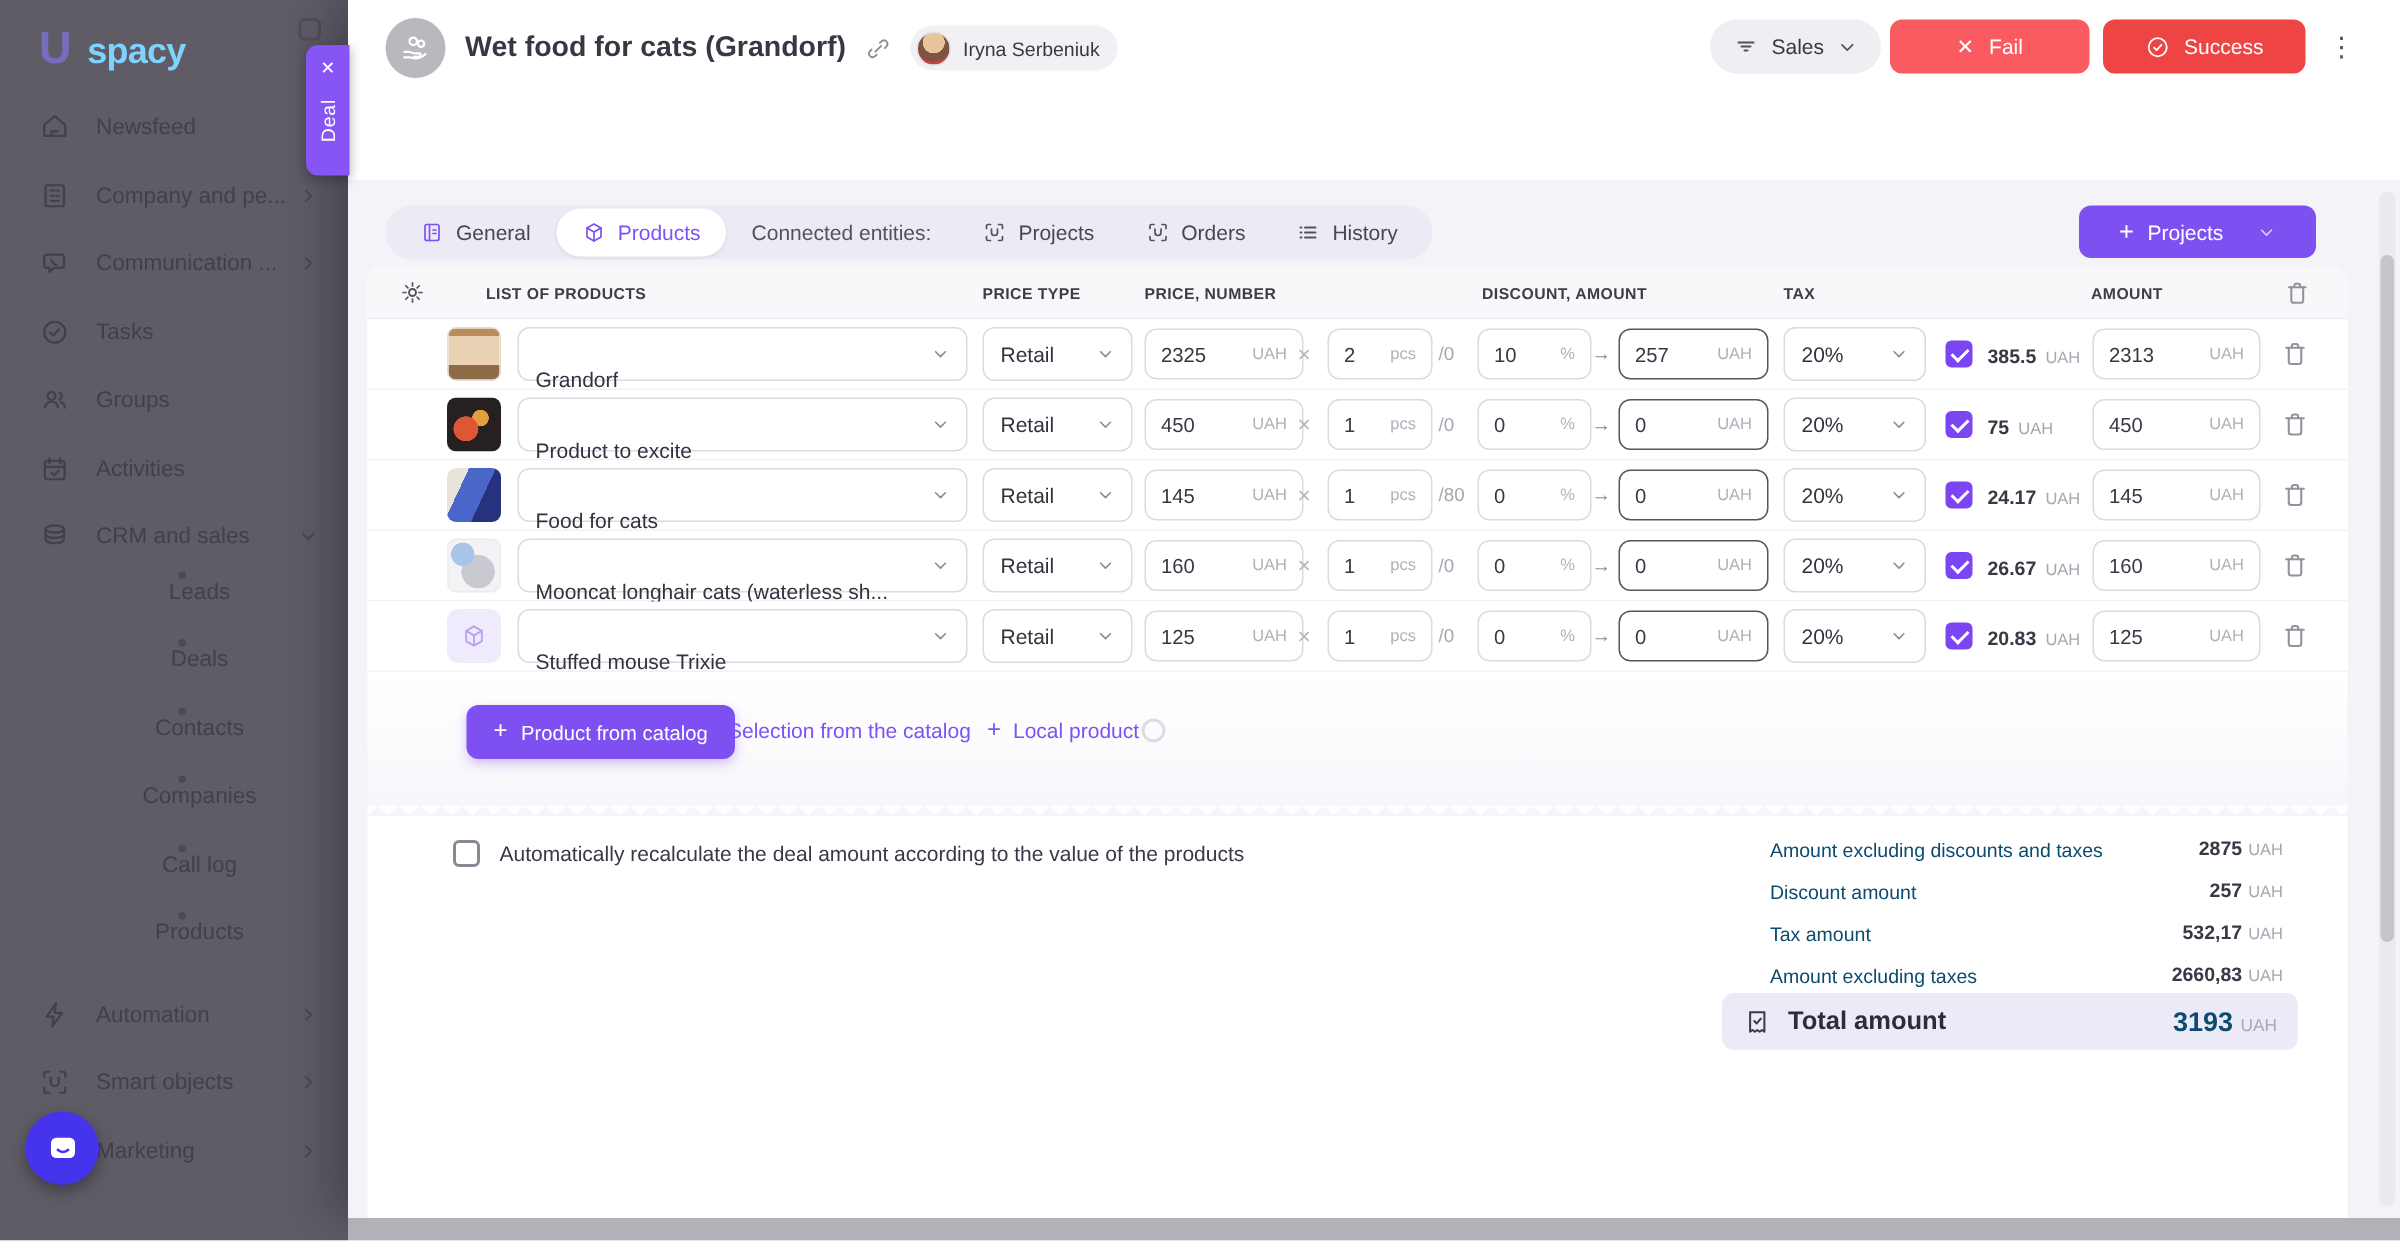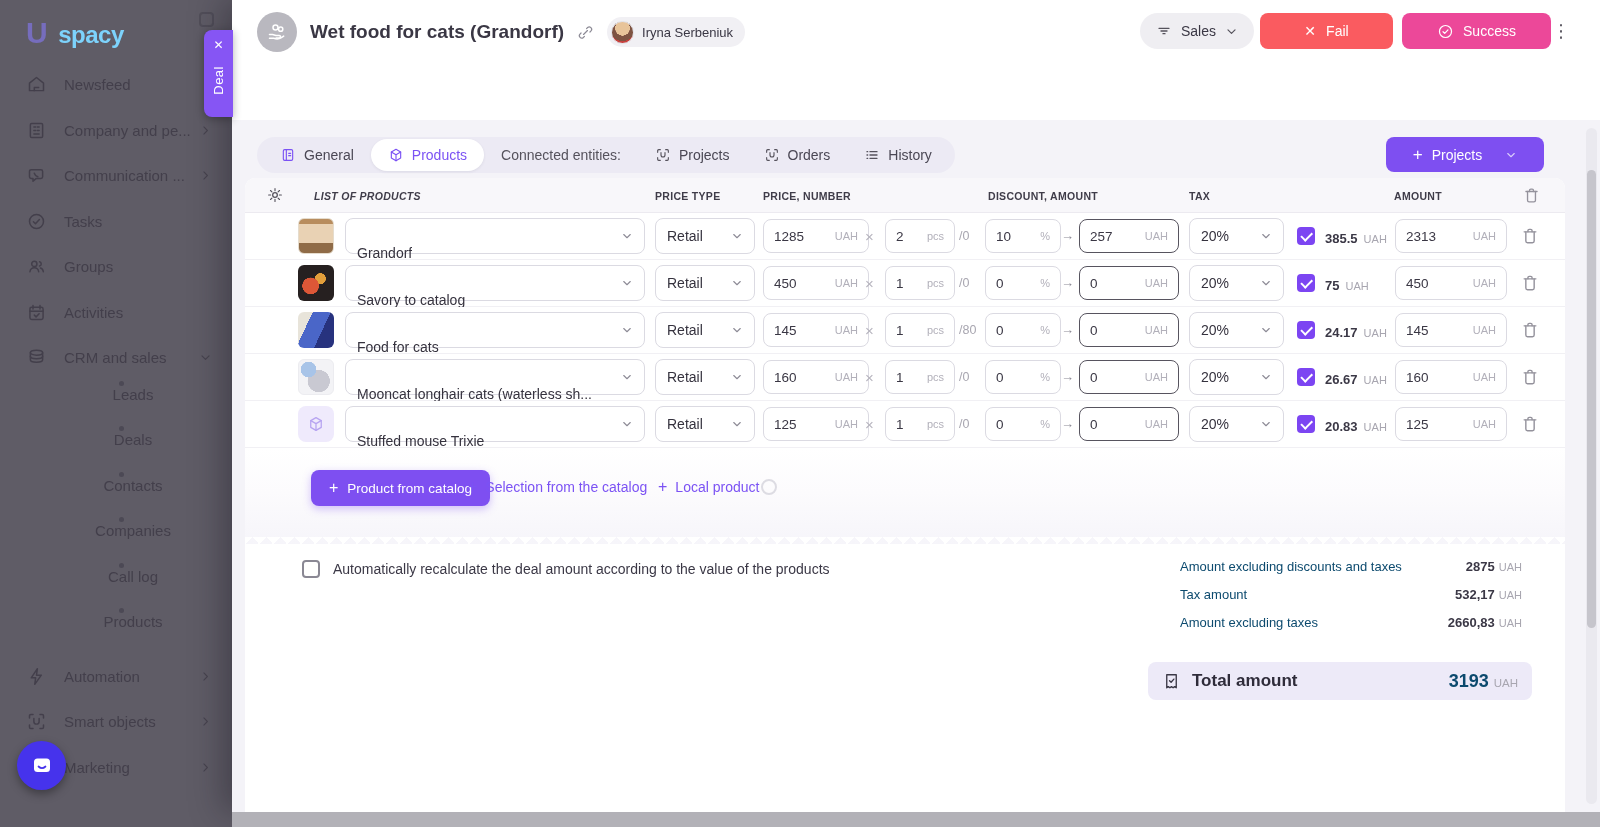--- a/index.html
+++ b/index.html
@@ -41,21 +41,21 @@
   .deal-avatar .ic { width:24px; height:24px; }
   h1.page-title { font-size:19px; font-weight:600; color:#3a3744; white-space:nowrap; }
   .link-ic { width:17px; height:17px; color:#8d8b96; cursor:pointer; }
   .user-chip { height:30px; border-radius:15px; background:#f1f0f4; display:flex; align-items:center; padding:0 12px 0 4px; gap:8px; font-size:13px; color:#3a3744; cursor:pointer; }
   .chip-avatar { width:23px; height:23px; border-radius:50%; background:radial-gradient(circle at 50% 30%, #e8c49a 0 40%, #7e5342 41% 70%, #c8413e 71%); border:1px solid #e2e1e6; }
   .sales-pill { position:absolute; left:908px; top:13px; height:36px; border-radius:18px; background:#efeef2; display:flex; align-items:center; gap:9px; padding:0 16px; font-size:14px; color:#3a3744; cursor:pointer; }
   .sales-pill .f-ic { width:16px; height:16px; color:#55525c; }
   .sales-pill .c-ic { width:13px; height:13px; color:#55525c; }
   .fail-btn { position:absolute; left:1028px; top:13px; width:133px; height:36px; border:none; border-radius:8px; background:#fa5b60; color:#fff; font-size:14px; display:flex; align-items:center; justify-content:center; gap:10px; font-family:inherit; cursor:pointer; }
   .fail-btn .xx { font-size:14px; }
-  .success-btn { position:absolute; left:1170px; top:13px; width:149px; height:36px; border:none; border-radius:8px; background:#ec4899; color:#fff; font-size:14px; display:flex; align-items:center; justify-content:center; gap:9px; font-family:inherit; cursor:pointer; }
+  .success-btn { position:absolute; left:1170px; top:13px; width:135px; height:36px; border:none; border-radius:8px; background:#ef4444; color:#fff; font-size:14px; display:flex; align-items:center; justify-content:center; gap:9px; font-family:inherit; cursor:pointer; }
   .success-btn .ic { width:17px; height:17px; }
   .kebab { position:absolute; left:1320px; top:20px; font-size:18px; color:#55525c; cursor:pointer; letter-spacing:0; }
 
   
   .stages { position:absolute; left:25px; right:35px; top:70px; display:flex; gap:13px; z-index:3; }
   .stage { position:relative; height:33px; background:#efeef1; border-radius:5px; flex:1; display:flex; align-items:center; padding-left:14px; font-size:13.5px; color:#44414c; overflow:hidden; cursor:pointer; }
   .stage::before { content:""; position:absolute; top:0; left:0; right:0; height:4px; }
   .stage-done { background:#ffd913; color:#3e3a2c; }
   .stage-done::before { display:none; }
   .stage-upcoming::before { background:#c9b6f8; }
@@ -72,21 +72,21 @@
   .projects-btn { position:absolute; right:28px; top:0; width:158px; height:35px; border:none; border-radius:8px; background:#7e4ff1; color:#fff; font-size:14px; display:flex; align-items:center; justify-content:center; gap:9px; font-family:inherit; cursor:pointer; }
   .projects-btn .plus { font-size:17px; font-weight:400; }
   .projects-btn .pb-chev { width:12px; height:12px; margin-left:14px; color:#d9ccfb; }
 
   
   .table-card { position:absolute; left:13px; top:178px; width:1320px; background:#fff; border-radius:10px 10px 0 0; z-index:3; }
   .t-head { position:relative; height:35px; background:#f8f7fa; border-bottom:1px solid #eceaf0; border-radius:10px 10px 0 0; }
   .th { position:absolute; top:12px; font-size:10.5px; font-weight:700; letter-spacing:.3px; color:#3f3c49; }
   .th-gear { position:absolute; left:21px; top:8px; width:18px; height:18px; color:#55525c; cursor:pointer; }
   .th-trash { position:absolute; left:1277px; top:8px; width:19px; height:19px; color:#94929c; cursor:pointer; }
-  .th-list { left:69px;font-style:italic; } .th-ptype { left:410px; } .th-pricenum { left:518px; }
+  .th-list { left:79px; } .th-ptype { left:410px; } .th-pricenum { left:518px; }
   .th-discamt { left:743px; } .th-tax { left:944px; } .th-amount { left:1149px; }
 
   .p-row { position:relative; height:47px; border-bottom:1px solid #f1f0f4; background:#fff; }
   .cell { position:absolute; }
   .thumb { left:53px; top:5px; width:36px; height:36px; border-radius:6px; }
   .thumb-grandorf { background:linear-gradient(180deg,#b88d5e 0 15%, #e9d2b4 15% 72%, #8f6b47 72%); border:1px solid #e5dccd; }
   .thumb-savory  { background:radial-gradient(circle at 35% 58%, #dd5737 0 26%, transparent 27%), radial-gradient(circle at 62% 38%, #e39f3b 0 17%, transparent 18%), #262020; }
   .thumb-foodcats{ background:linear-gradient(115deg,#e8e4da 0 28%, #4a66c8 28% 62%, #27327e 62%); }
   .thumb-mooncat { background:radial-gradient(circle at 28% 28%, #a8c4e8 0 22%, transparent 23%), radial-gradient(circle at 58% 62%, #c9c9d2 0 38%, transparent 39%), #f3f3f6; border:1px solid #ececf0; }
   .thumb-cube { background:#efeafc; display:flex; align-items:center; justify-content:center; color:#b7a4f1; border-radius:8px; }
@@ -486,21 +486,21 @@
           </div>
           <div class="cell sel ptype-sel">
             <span class="pt">Retail</span>
             <span class="chev ic">
               <svg viewBox="0 0 24 24" fill="none" stroke="currentColor" stroke-width="1.7" stroke-linecap="round" stroke-linejoin="round">
                 <path d="M5.5 9l6.5 6.5L18.5 9" stroke-width="2.2"></path>
               </svg>
             </span>
           </div>
           <div class="cell inp price-inp">
-            <span class="v">1285</span>
+            <span class="v">2325</span>
             <span class="sfx">UAH</span>
           </div>
           <span class="cell mult">×</span>
           <div class="cell inp qty-inp">
             <span class="v">2</span>
             <span class="sfx">pcs</span>
           </div>
           <span class="cell stock">/0</span>
           <div class="cell inp dpct-inp">
             <span class="v">10</span>
@@ -529,21 +529,21 @@
             <svg viewBox="0 0 24 24" fill="none" stroke="currentColor" stroke-width="1.7" stroke-linecap="round" stroke-linejoin="round">
               <path d="M5 7h14"></path>
               <path d="M9.5 7V5.6A1.6 1.6 0 0 1 11.1 4h1.8a1.6 1.6 0 0 1 1.6 1.6V7"></path>
               <path d="M7 7v11a2 2 0 0 0 2 2h6a2 2 0 0 0 2-2V7"></path>
             </svg>
           </span>
         </div>
         <div class="p-row">
           <span class="cell thumb thumb-savory"></span>
           <div class="cell sel name-sel">
-            <span class="sel-txt">Savory to catalog</span>
+            <span class="sel-txt">Product to excite</span>
             <span class="chev ic">
               <svg viewBox="0 0 24 24" fill="none" stroke="currentColor" stroke-width="1.7" stroke-linecap="round" stroke-linejoin="round">
                 <path d="M5.5 9l6.5 6.5L18.5 9" stroke-width="2.2"></path>
               </svg>
             </span>
           </div>
           <div class="cell sel ptype-sel">
             <span class="pt">Retail</span>
             <span class="chev ic">
               <svg viewBox="0 0 24 24" fill="none" stroke="currentColor" stroke-width="1.7" stroke-linecap="round" stroke-linejoin="round">
@@ -797,20 +797,24 @@
     <label class="recalc">
       <span class="cb"></span>
       <span>Automatically recalculate the deal amount according to the value of the products</span>
     </label>
     <div class="sum-rows" id="sum-rows">
         <div class="sum-row">
           <span class="sum-label">Amount excluding discounts and taxes</span>
           <span class="sum-val"><b>2875</b><i>UAH</i></span>
         </div>
         <div class="sum-row">
+          <span class="sum-label">Discount amount</span>
+          <span class="sum-val"><b>257</b><i>UAH</i></span>
+        </div>
+        <div class="sum-row">
           <span class="sum-label">Tax amount</span>
           <span class="sum-val"><b>532,17</b><i>UAH</i></span>
         </div>
         <div class="sum-row">
           <span class="sum-label">Amount excluding taxes</span>
           <span class="sum-val"><b>2660,83</b><i>UAH</i></span>
         </div>
       </div>
     <div class="total-row">
       <span class="r-ic ic">

